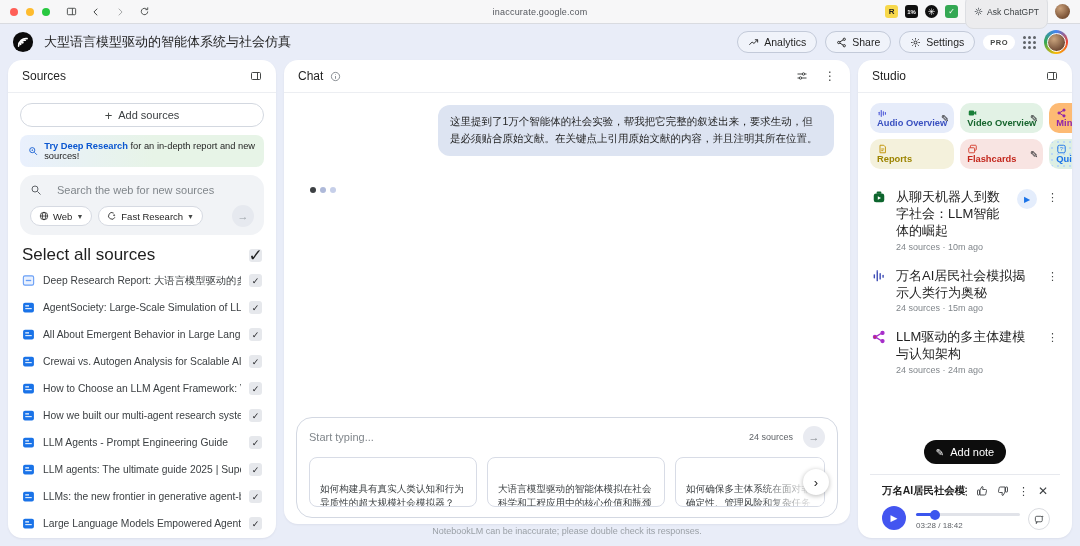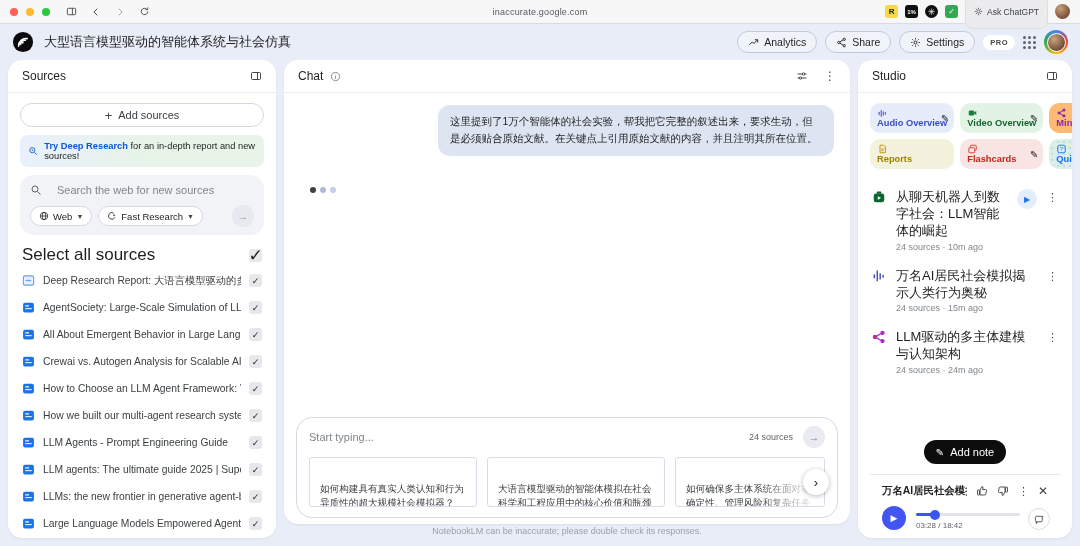--- a/index.html
+++ b/index.html
@@ -74,21 +74,21 @@
   .bubble { margin-left:auto; width:396px; max-width:80%; background:#dde4f2; border-radius:12px; padding:8px 12px; font-size:10.5px; line-height:1.65; color:#1f1f1f; }
   .typing { position:absolute; left:26px; top:94px; display:flex; gap:4px; align-items:center; }
   .typing i { width:6px; height:6px; border-radius:50%; }
   .typing i:nth-child(1){ background:#3c4043; } .typing i:nth-child(2){ background:#aeb9d9; } .typing i:nth-child(3){ background:#c6cfe9; }
   .chat-input { margin:0 12px 6px; border:1px solid #d3d8e2; border-radius:16px; padding:8px 12px 10px; flex:0 0 auto; position:relative; background:#fff; }
   .ci-top { display:flex; align-items:center; gap:10px; }
   .ci-top .ph { font-size:11px; color:#80868b; flex:1; }
   .ci-top .cnt { font-size:9px; color:#5f6368; }
   .send-btn { width:22px; height:22px; border-radius:50%; background:#e9ebf1; color:#80868b; display:flex; align-items:center; justify-content:center; font-size:11px; }
   .chips { display:flex; gap:10px; margin-top:9px; position:relative; }
-  .chip { border:1px solid #d8dce6; border-radius:3px; padding:24px 10px; font-size:9.6px; line-height:1.5; color:#3c4043; width:168px; flex:0 0 auto; height:38px; overflow:hidden; }
+  .chip { border:1px solid #d8dce6; border-radius:8px; padding:24px 10px; font-size:9.6px; line-height:1.5; color:#3c4043; width:168px; flex:0 0 auto; height:38px; overflow:hidden; }
   .chip.wide { width:178px; }
   .chip.cut { flex:1; position:relative; min-width:0; white-space:normal; }
   .chip.cut::after { content:""; position:absolute; inset:0; background:linear-gradient(90deg, rgba(255,255,255,0) 55%, #fff 96%); }
   .more-chips { position:absolute; right:-4px; top:50%; transform:translateY(-50%); width:26px; height:26px; border-radius:50%; background:#fff; box-shadow:0 1px 5px rgba(0,0,0,.28); display:flex; align-items:center; justify-content:center; font-size:13px; color:#1f1f1f; }
   .disclaimer { flex:0 0 14px; display:flex; align-items:center; justify-content:center; font-size:9px; color:#9aa0a6; }
 
   
   .studio { width:214px; flex:0 0 auto; }
   .studio-body { padding:10px 12px 0; display:flex; flex-direction:column; flex:1; min-height:0; }
   .cards { display:grid; grid-template-columns:repeat(3,1fr); gap:6px; }

